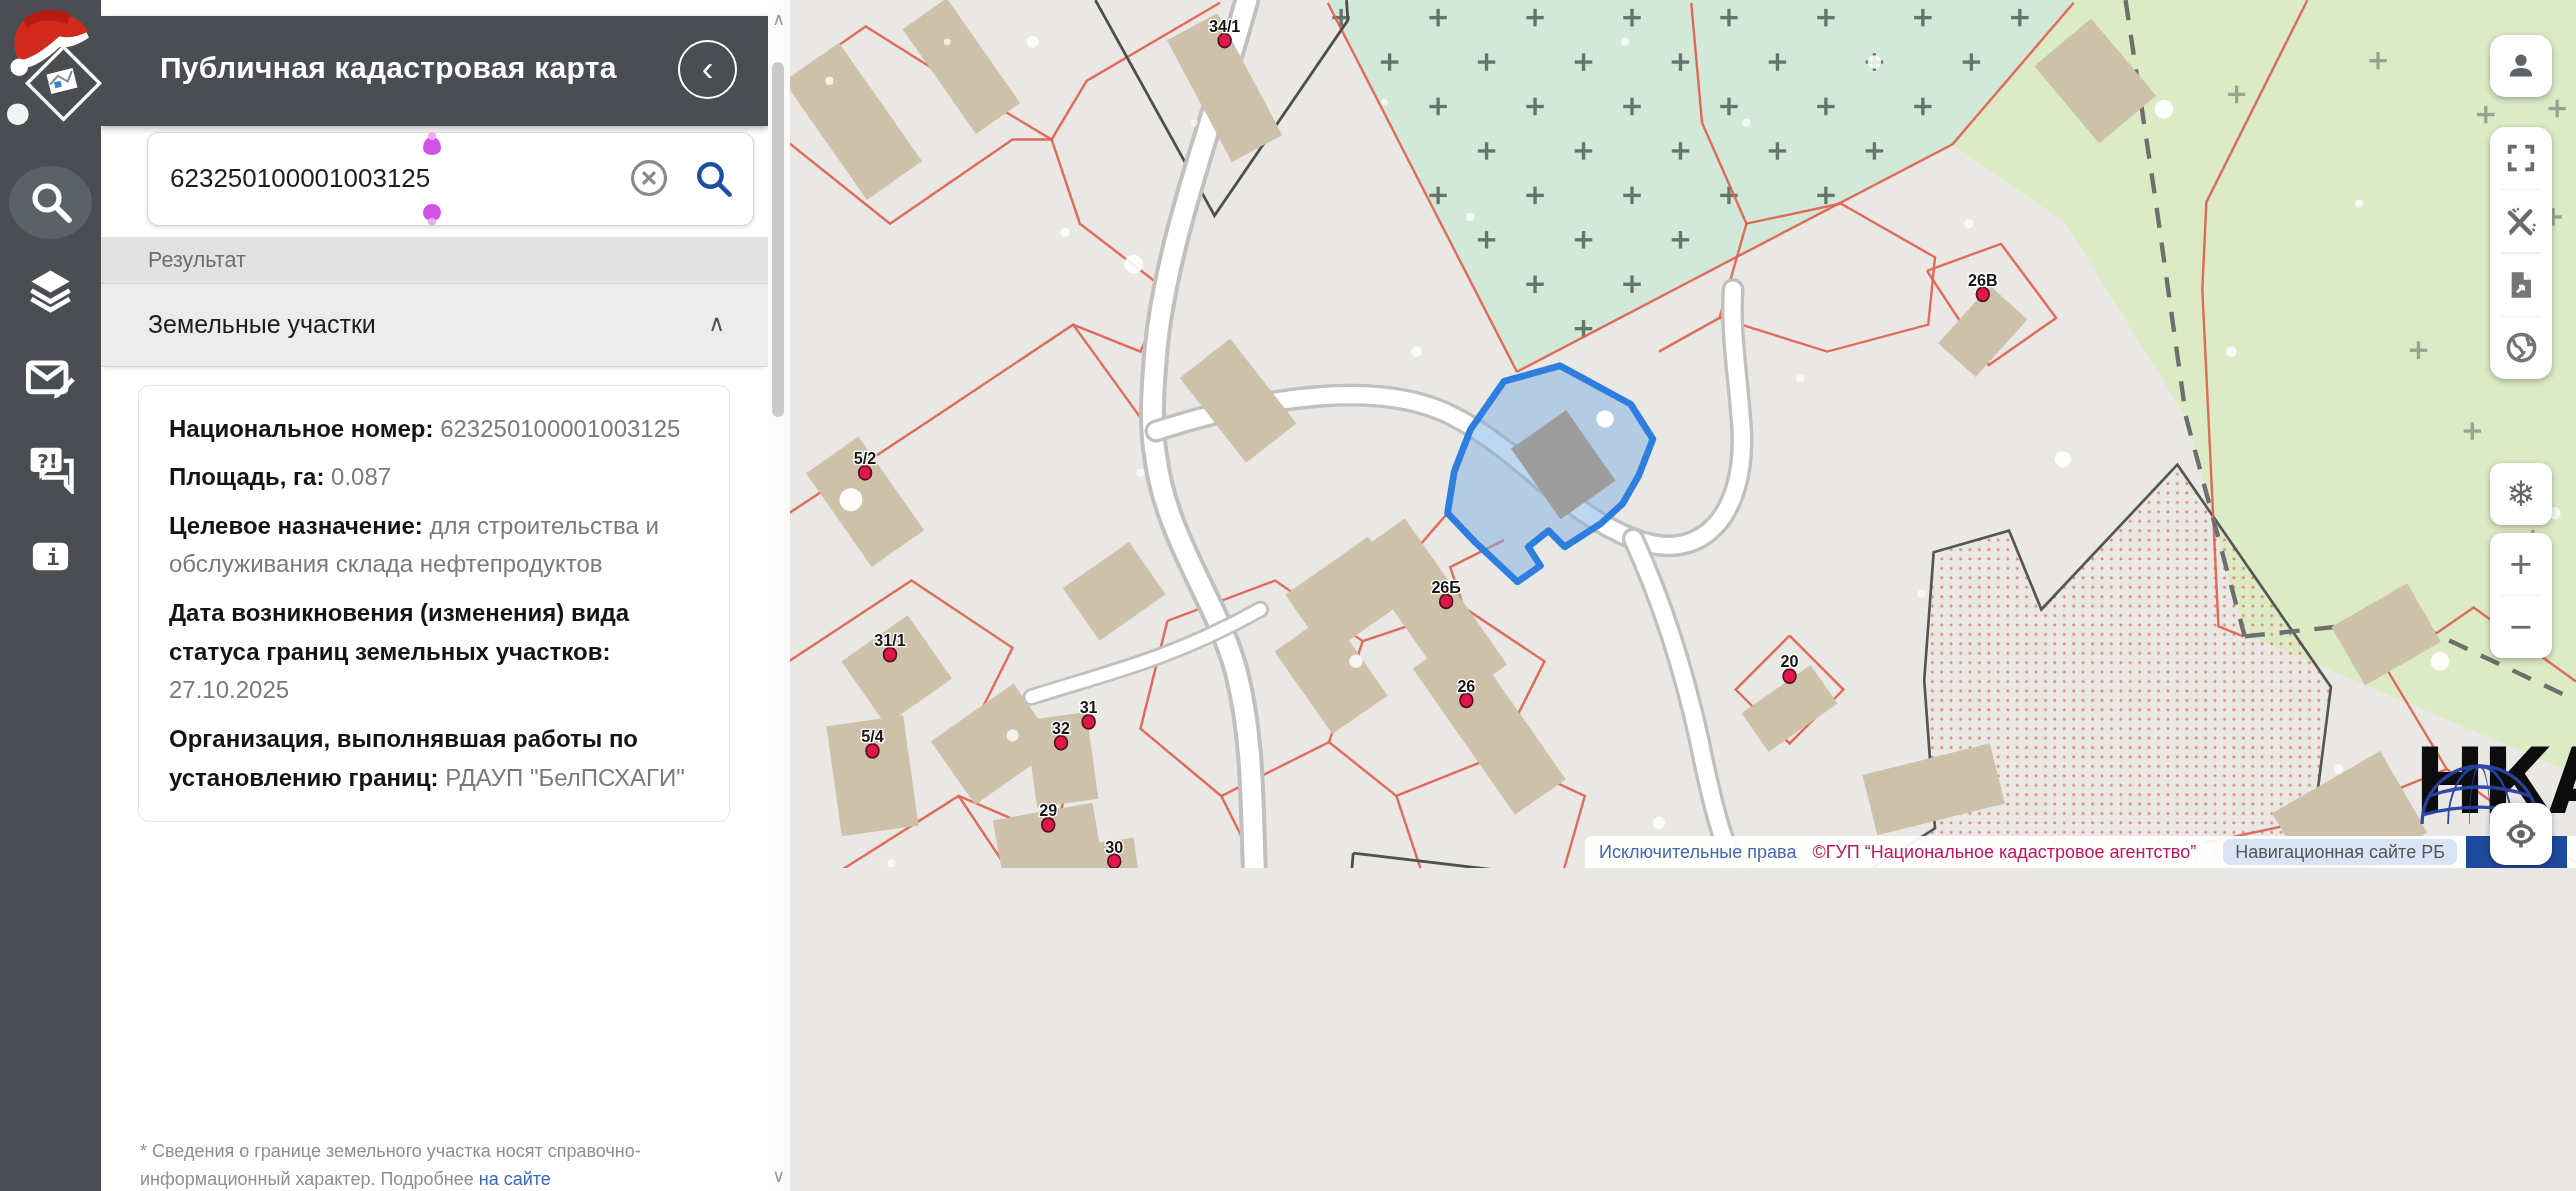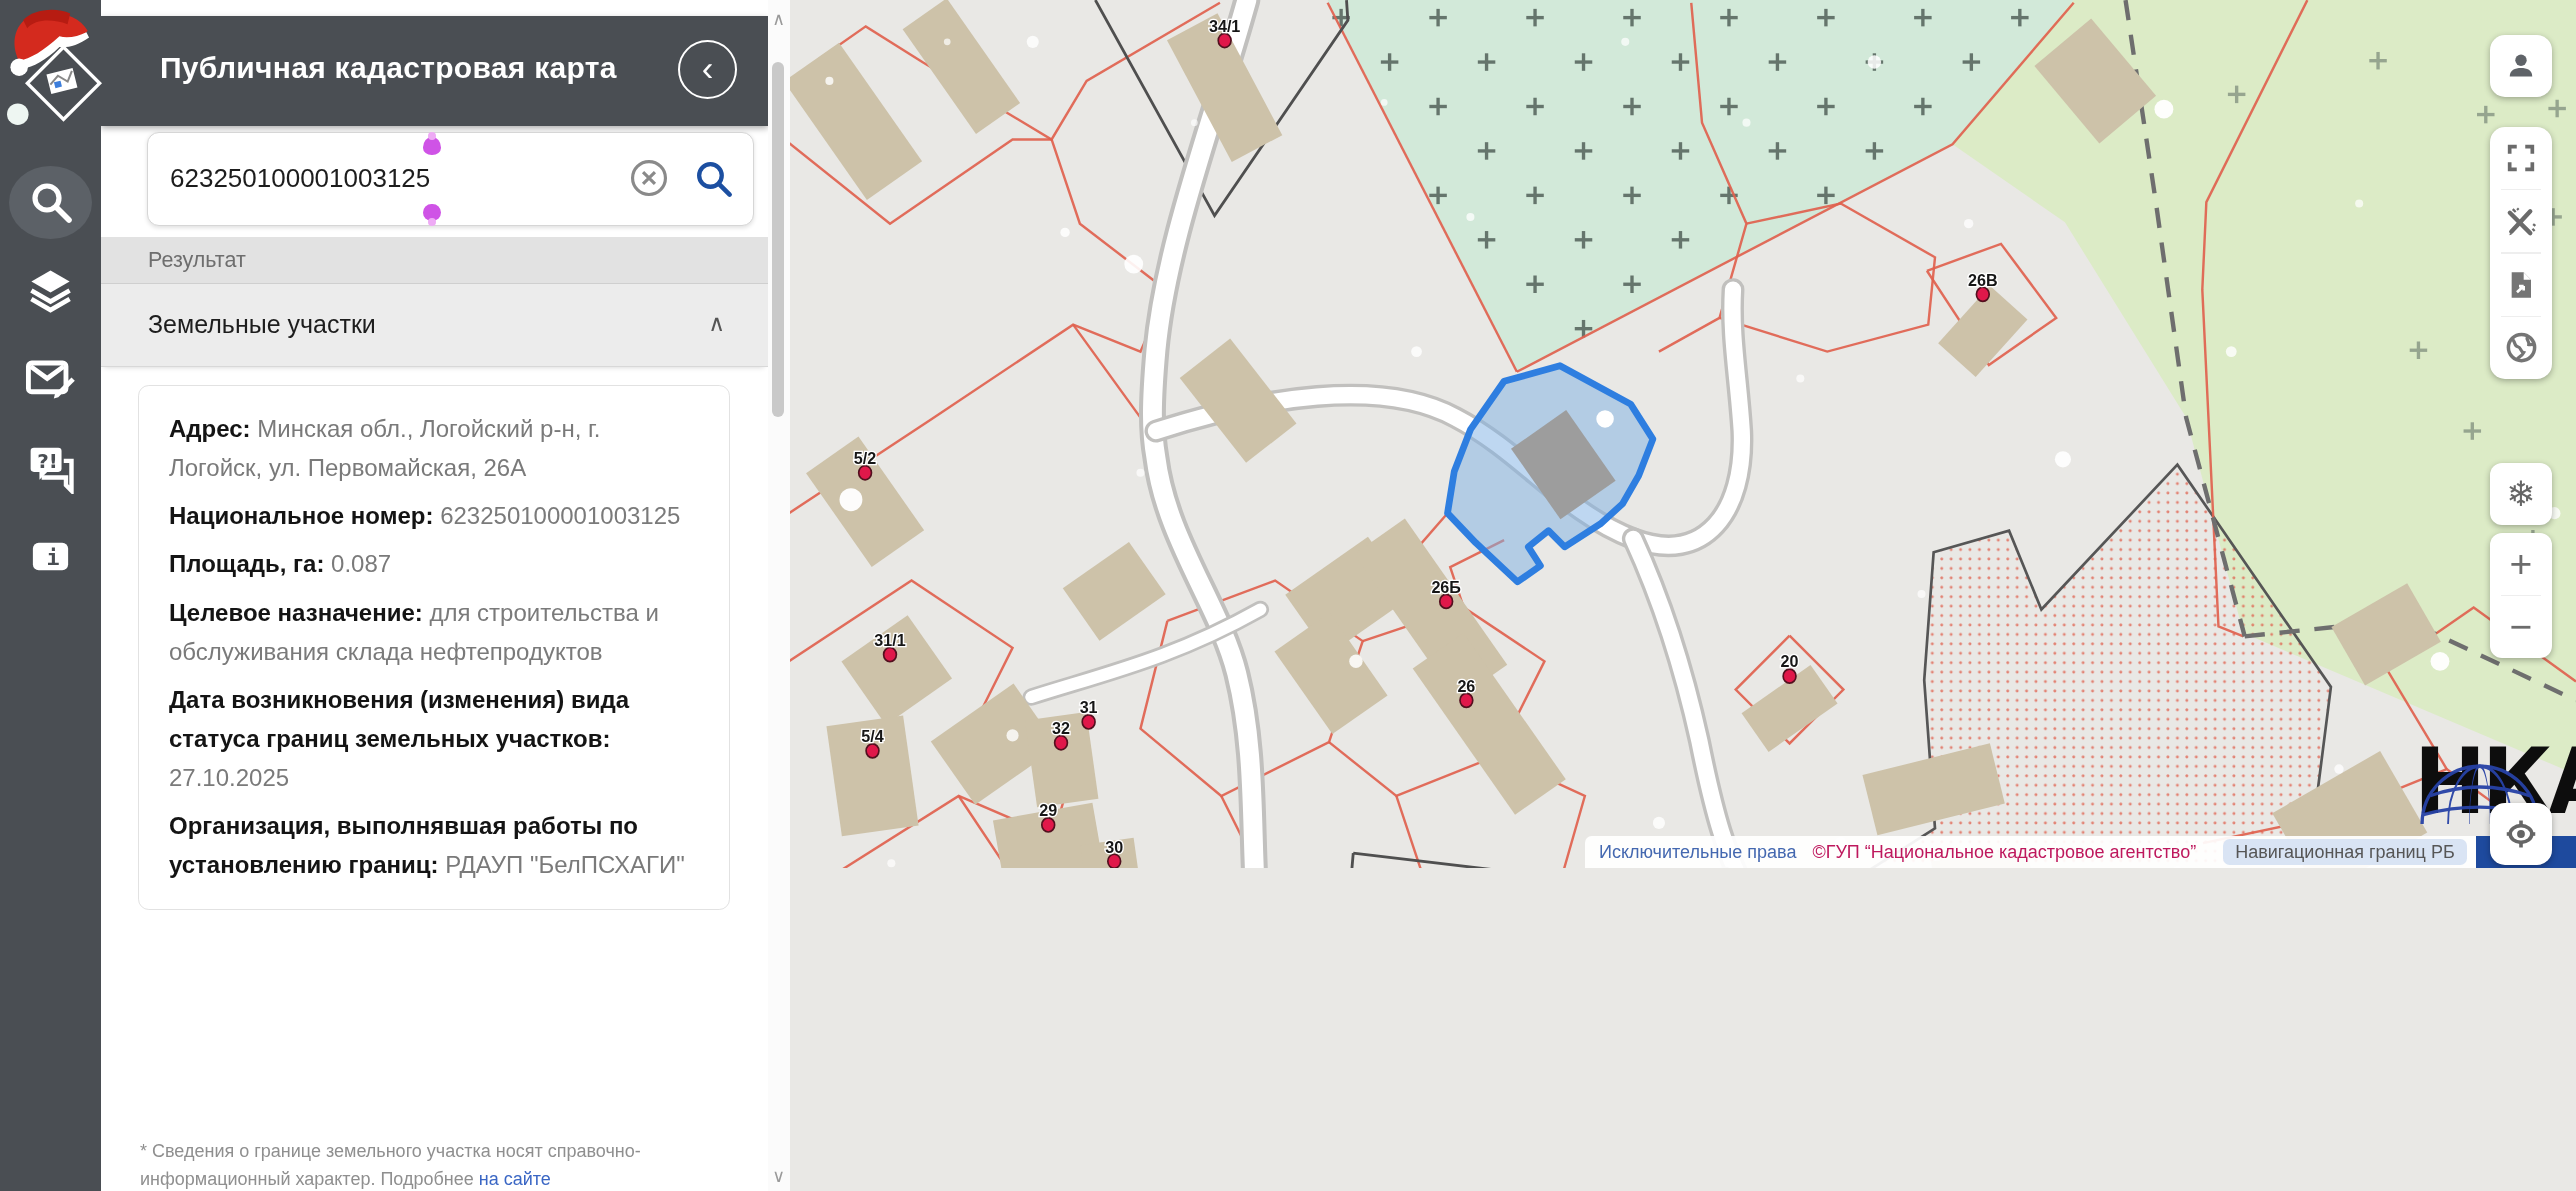--- a/index.html
+++ b/index.html
@@ -171,21 +171,20 @@
           <span>✕</span>
         </div>
     </div>
 
     <div class="section-bar">
       <span>Земельные участки</span>
       <div class="section-chev">∧</div>
     </div>
 
     <div class="card">
-      <p><b>Адрес:</b><span> Минская обл., Логойский р-н, г. Логойск, ул. Первомайская, 26А</span></p>
       <p><b>Национальное номер:</b><span> 623250100001003125</span></p>
       <p><b>Площадь, га:</b><span> 0.087</span></p>
       <p><b>Целевое назначение:</b><span> для строительства и обслуживания склада нефтепродуктов</span></p>
       <p><b>Дата возникновения (изменения) вида статуса границ земельных участков:</b><span> 27.10.2025</span></p>
       <p style="margin-bottom:0"><b>Организация, выполнявшая работы по установлению границ:</b><span> РДАУП "БелПСХАГИ"</span></p>
     </div>
 
     <div class="footnote">
       <span>* Сведения о границе земельного участка носят справочно-информационный характер. Подробнее </span><a>на сайте</a>
     </div>
@@ -684,19 +683,19 @@
           <path d="M18 132 A86 86 0 0 1 190 132" transform="translate(104 132) scale(0.18 1) translate(-104 -132)"></path>
           <path d="M30 90 Q104 64 178 90"></path>
           <path d="M20 118 Q104 96 188 118"></path>
         </g>
       </svg>
     </div>
 
     <div class="attrib">
       <span class="lnk">Исключительные права</span>
       <span class="ag">©ГУП “Национальное кадастровое агентство”</span>
-      <span class="nav">Навигационная границ РБ</span>
+      <span class="nav">Навигационная сайте РБ</span>
       <span class="scalebox">50 m</span>
       <span class="tail"></span>
     </div>
   </div>
 </div>
 
 
 </body></html>

